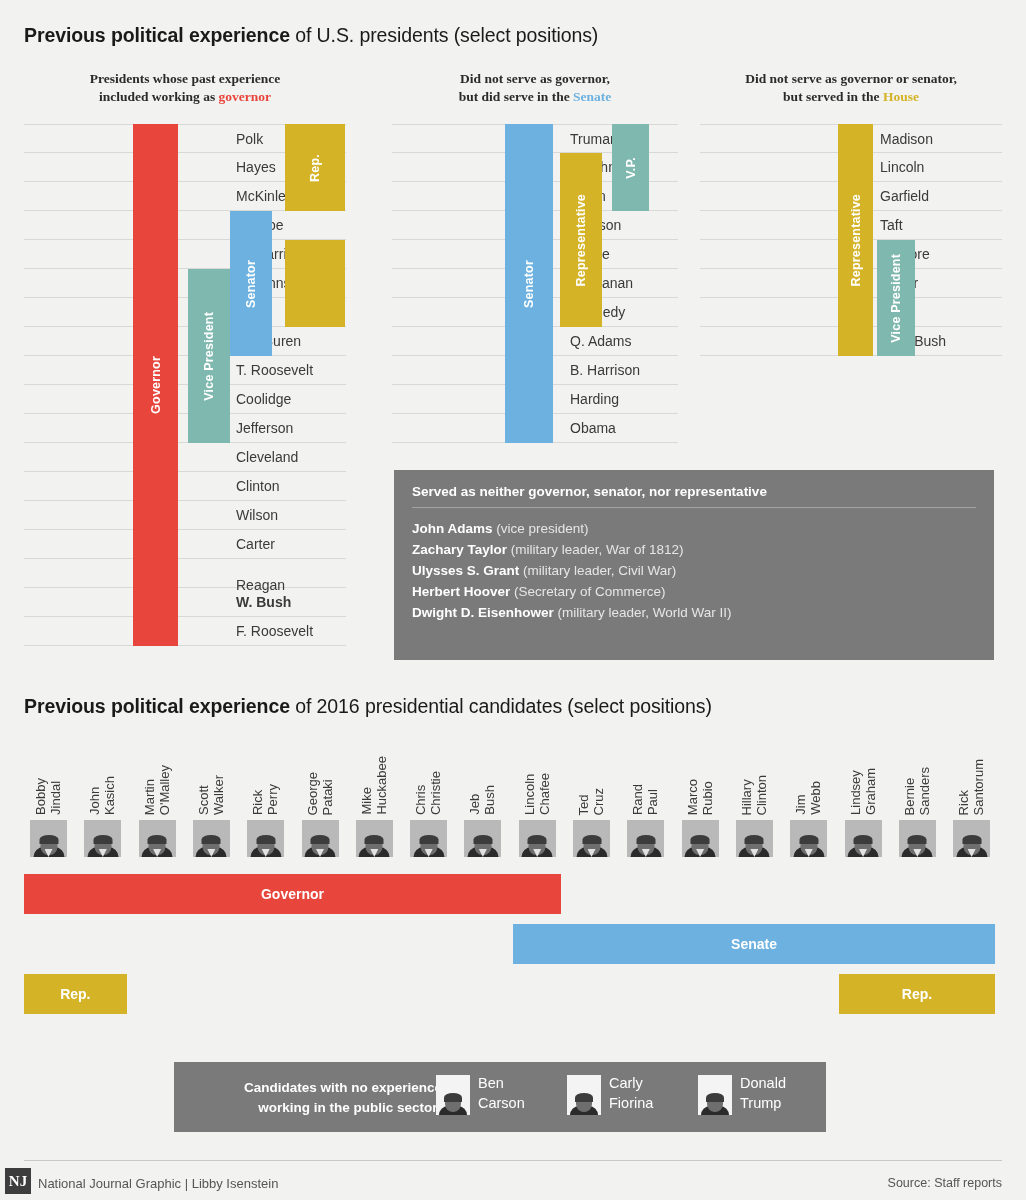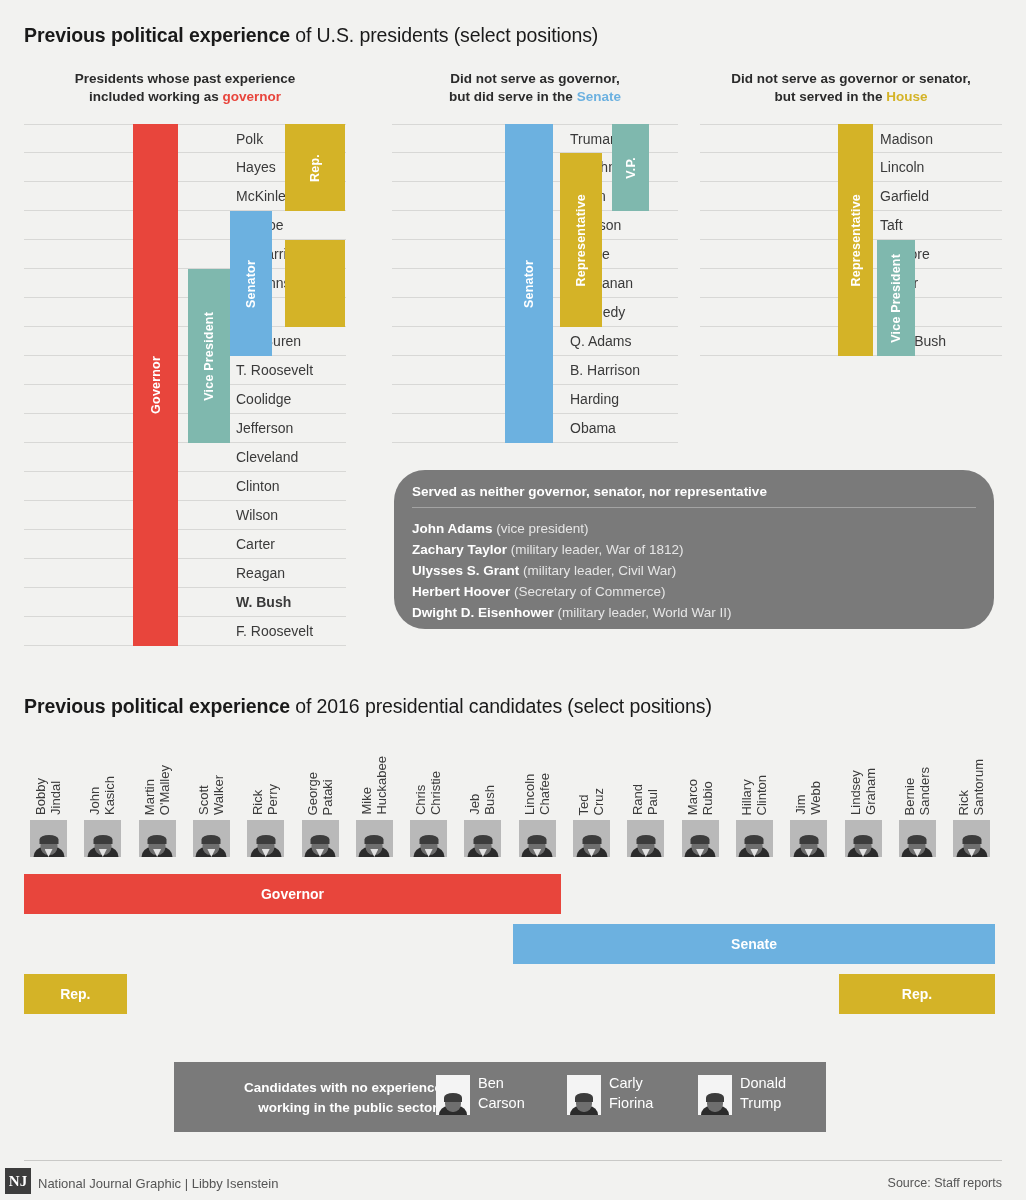--- a/index.html
+++ b/index.html
@@ -15,21 +15,21 @@
 
   
   .main-title {
     position:absolute; left:24px; top:24px;
     font-size:19.5px; color:#1a1a1a; letter-spacing:-0.1px;
   }
   .main-title .b { font-weight:bold; }
 
   .col-head {
     position:absolute; text-align:center;
-    font-size:13.5px; font-weight:bold; line-height:18px; color:#2b2b2b;
+    font-size:13.5px; font-weight:bold; line-height:18px; color:#2b2b2b;font-family:Liberation Serif, serif;
   }
   .hl-gov  { color:#e8453c; }
   .hl-sen  { color:#6cb1e0; }
   .hl-hou  { color:#d4b327; }
 
   
   .pcol { position:absolute; }
   .rows { position:absolute; left:0; top:0; width:100%; }
   .row {
     height:29px; position:relative;
@@ -237,21 +237,21 @@
       <div class="row">
         <div class="rname" style="width: 110px;">Clinton</div>
       </div>
       <div class="row">
         <div class="rname" style="width: 110px;">Wilson</div>
       </div>
       <div class="row">
         <div class="rname" style="width: 110px;">Carter</div>
       </div>
       <div class="row">
-        <div class="rname" style="width: 110px;">Reagan</div>
+        <div class="rname" style="width: 110px; margin-top: 12px;">Reagan</div>
       </div>
       <div class="row">
         <div class="rname" style="width: 110px; font-weight: bold;">W. Bush</div>
       </div>
       <div class="row">
         <div class="rname" style="width: 110px;">F. Roosevelt</div>
       </div>
     </div>
     <div class="barlayer">
       <div class="bar c-gov" style="top: 0px; height: 522px; left: 109px; width: 45px;">
@@ -347,21 +347,21 @@
     <div class="barlayer">
       <div class="bar c-rep" style="top: 0px; height: 232px; left: 138px; width: 35px;">
         <span>Representative</span>
       </div>
       <div class="bar c-vp" style="top: 116px; height: 116px; left: 177px; width: 38px;">
         <span>Vice President</span>
       </div>
     </div>
   </div>
 
-<div class="graybox" style="left:394px; top:470px; width:600px; height:159px;border-radius:31px;">
+<div class="graybox" style="left:394px; top:470px; width:600px; height:190px;">
   <div class="gb-title">Served as neither governor, senator, nor representative</div>
   <div class="gb-rule"></div>
   <div class="gb-list" id="neither-list">
       <div class="gb-item"><b>John Adams</b><span> (vice president)</span></div>
       <div class="gb-item"><b>Zachary Taylor</b><span> (military leader, War of 1812)</span></div>
       <div class="gb-item"><b>Ulysses S. Grant</b><span> (military leader, Civil War)</span></div>
       <div class="gb-item"><b>Herbert Hoover</b><span> (Secretary of Commerce)</span></div>
       <div class="gb-item"><b>Dwight D. Eisenhower</b><span> (military leader, World War II)</span></div>
     </div>
 </div>

